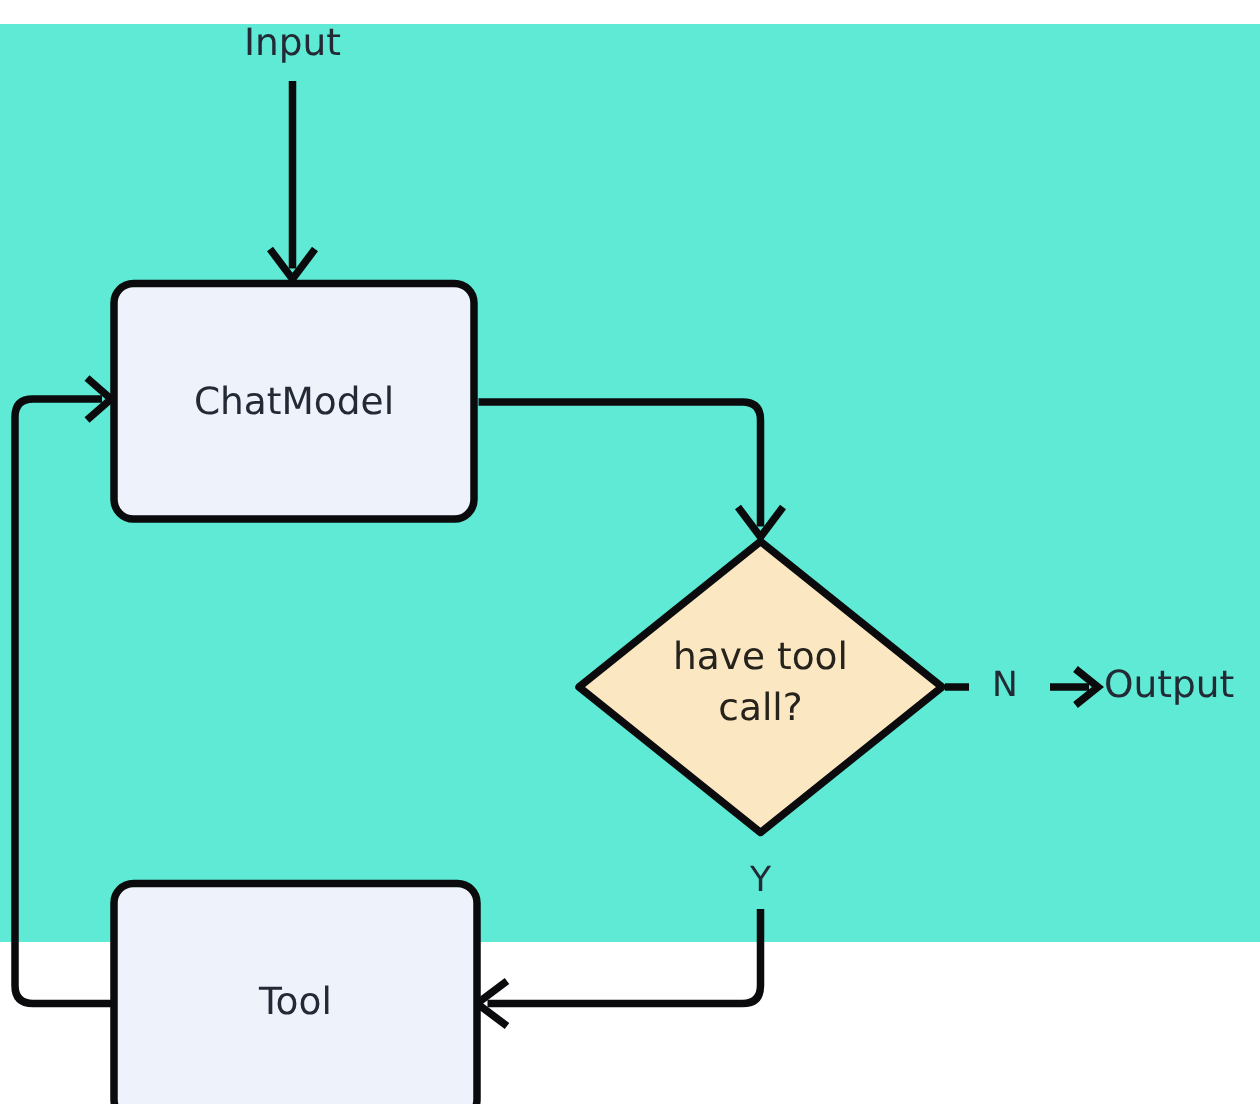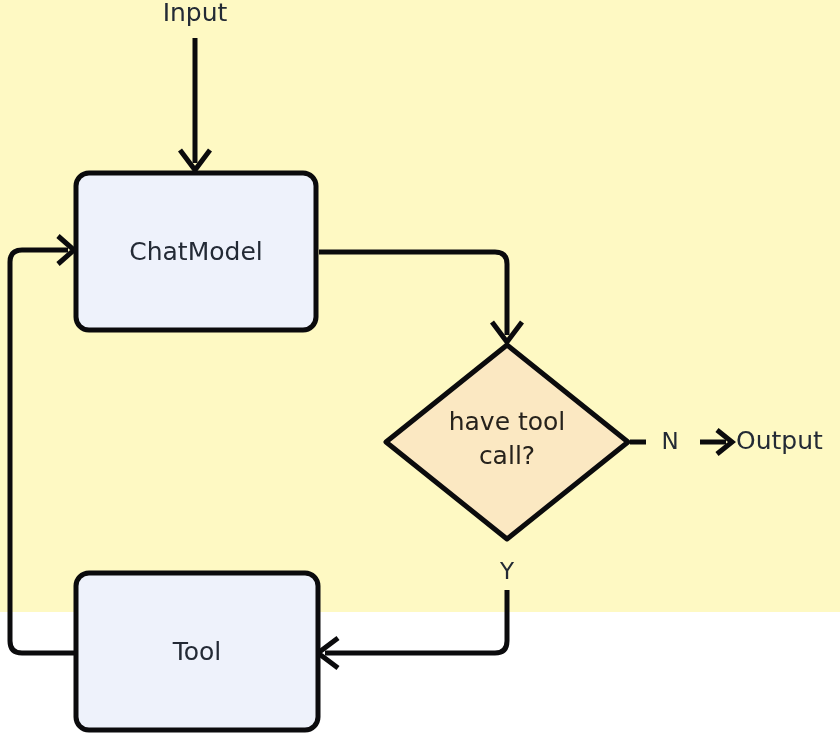--- a/index.html
+++ b/index.html
@@ -10,21 +10,22 @@
   body {
     width: 840px;
     height: 736px;
     overflow: hidden;
     font-family: "DejaVu Sans", sans-serif;
   }
   #diagram-root {
     position: relative;
     width: 840px;
     height: 612px;
-    background: #fef9c3;
+    background: #5eead4;
+    margin-top: 16px;
   }
   svg#flowchart {
     display: block;
     width: 840px;
     height: 736px;
   }
   .node-shape {
     stroke: #0b0b0d;
     stroke-width: 5;
     stroke-linejoin: round;

